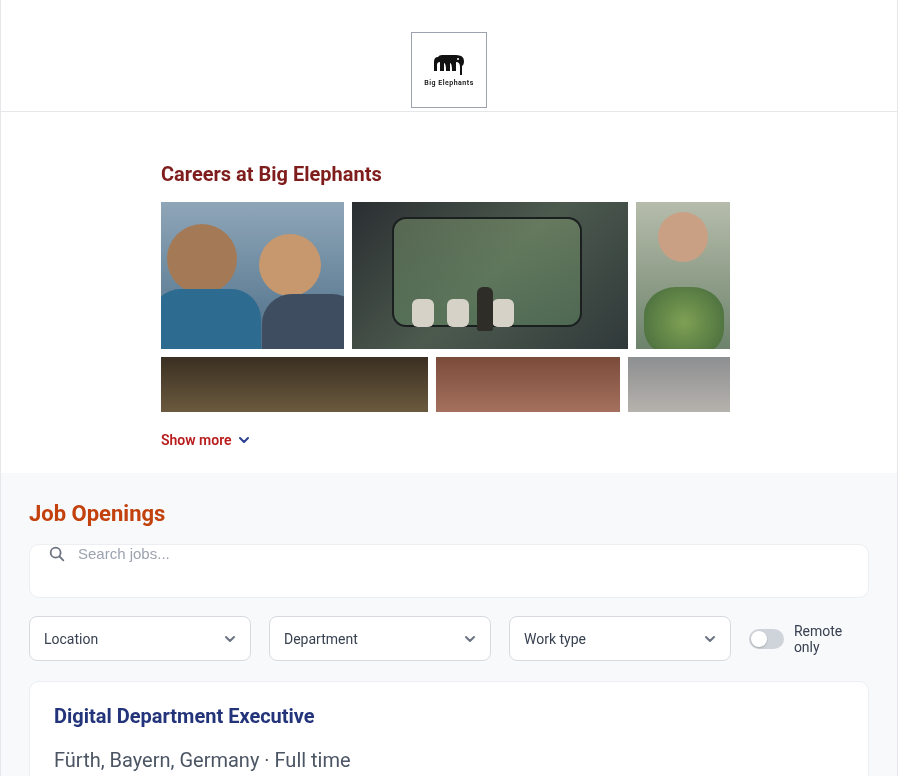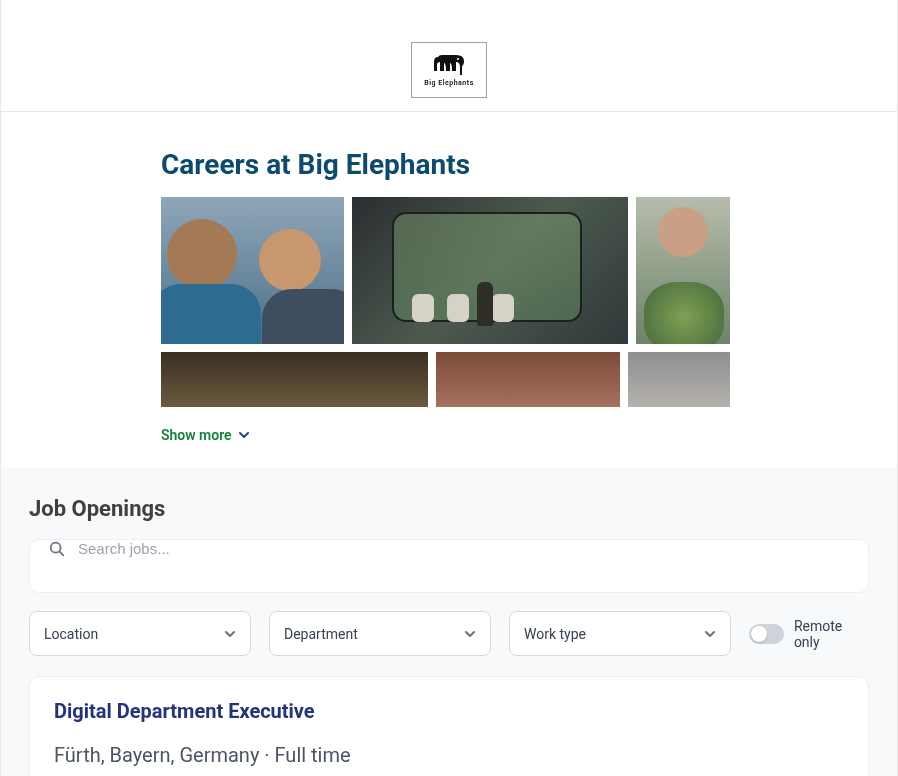--- a/index.html
+++ b/index.html
@@ -18,21 +18,21 @@
   header.top {
     height: 112px;
     border-bottom: 1px solid #e5e7eb;
     display: flex;
     align-items: center;
     justify-content: center;
     background: #fff;
   }
   .logo-frame {
     width: 76px;
-    height: 56px;
+    height: 76px;
     border: 1px solid #9ca3af;
     background: #fff;
     display: flex;
     flex-direction: column;
     align-items: center;
     justify-content: center;
     gap: 4px;
     margin-top: 28px;
   }
   .logo-frame svg { display: block; }
@@ -41,24 +41,25 @@
     letter-spacing: 0.5px;
     color: #111;
     font-weight: 600;
   }
 
   .careers-wrap {
     padding: 36px 160px 24px 160px;
     background: #fff;
   }
   h1.careers-title {
-    font-size: 28px;
+    font-size: 20px;
     font-weight: 700;
-    color: #0c4a6e;
+    color: #7f1d1d;
     margin-bottom: 16px;
+    margin-top: 14px;
   }
 
   .gallery {
     display: flex;
     flex-direction: column;
     gap: 8px;
   }
   .gallery-row {
     display: flex;
     gap: 8px;
@@ -95,35 +96,35 @@
   .r1c3 .person.c { width:50px;height:50px;background:#caa085;left:22px;top:10px;}
   .r1c3 .plant { position:absolute; width:80px;height:70px;background:radial-gradient(circle,#7ea054 0%,#4f7340 80%);left:8px;bottom:-8px;border-radius:40%;}
 
   .showmore {
     margin-top: 20px;
     display: inline-flex;
     align-items: center;
     gap: 6px;
     font-size: 14px;
     font-weight: 600;
-    color: #15803d;
+    color: #b91c1c;
     cursor: pointer;
   }
   .showmore svg { width: 12px; height: 12px; }
 
   
   .jobs-section {
     background: #f8f9fb;
     padding: 28px;
     border-top: 0;
   }
   h2.jobs-title {
     font-size: 22px;
     font-weight: 700;
-    color: #404040;
+    color: #c2410c;
     margin-bottom: 18px;
   }
   .search-box {
     background: #fff;
     border: 1px solid #eceef1;
     border-radius: 10px;
     height: 54px;
     display: flex;
     align-items: flex-start;
     padding: 0 18px;

